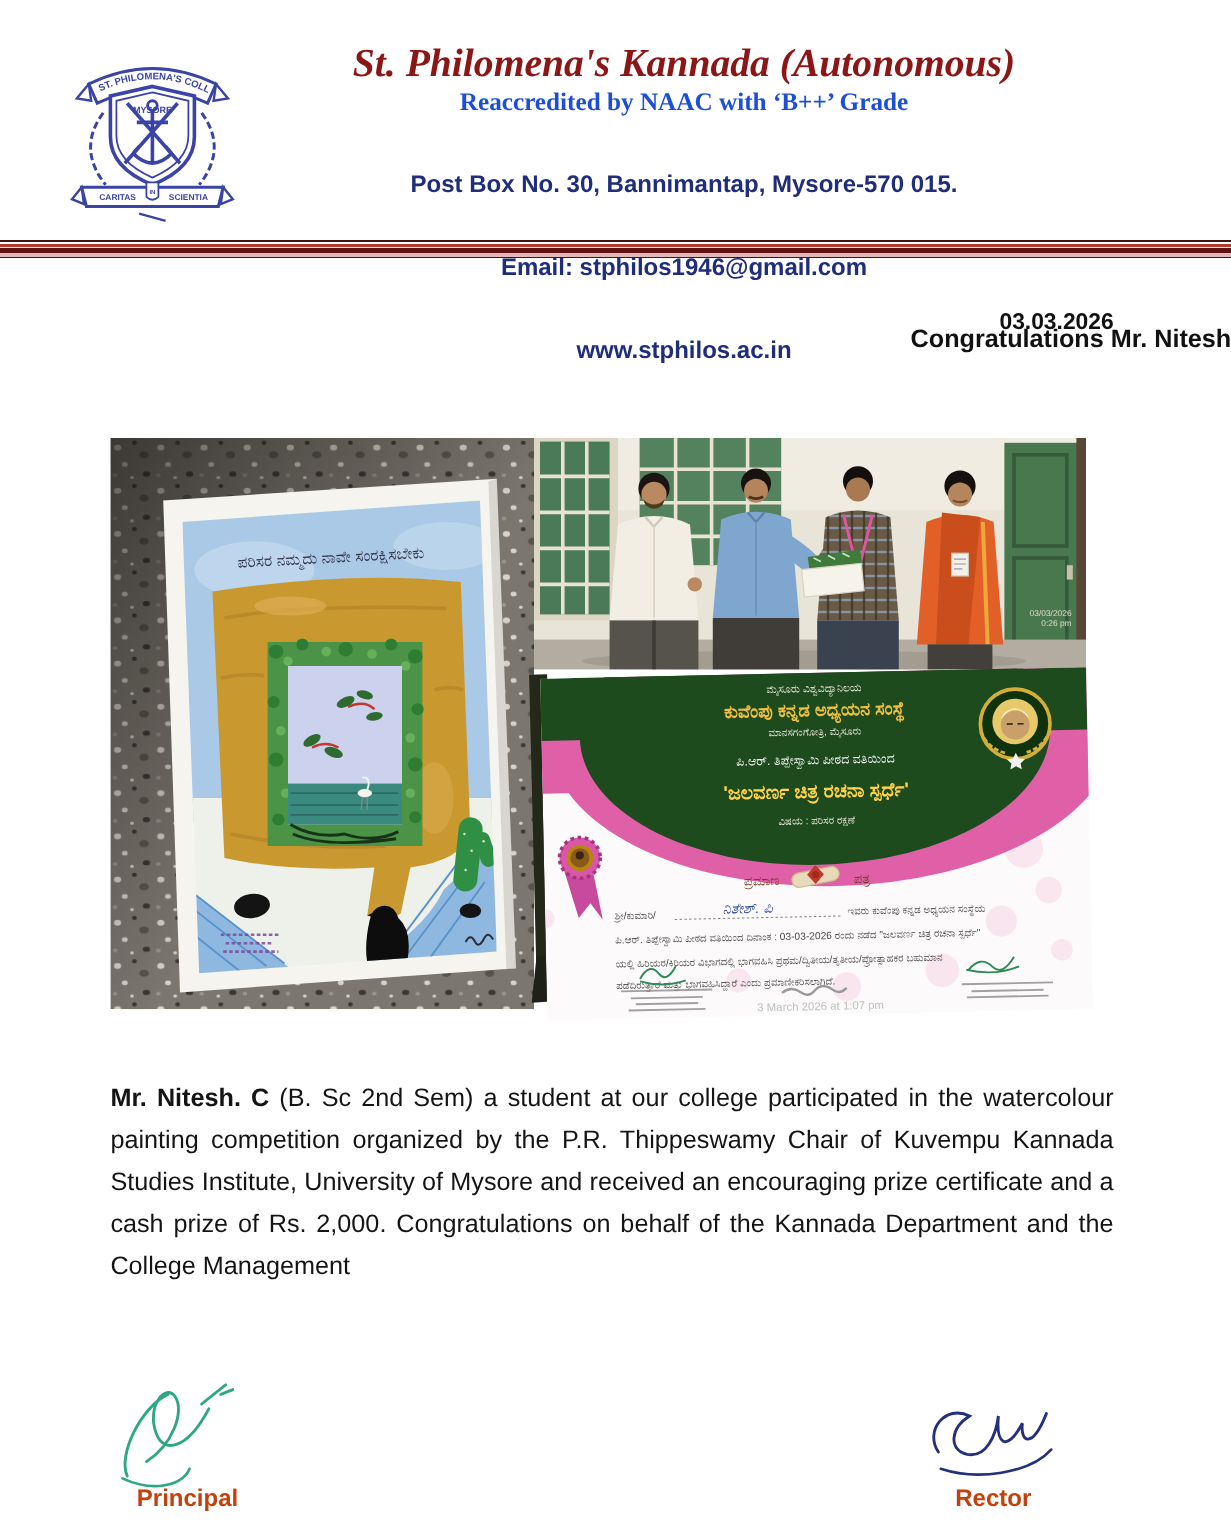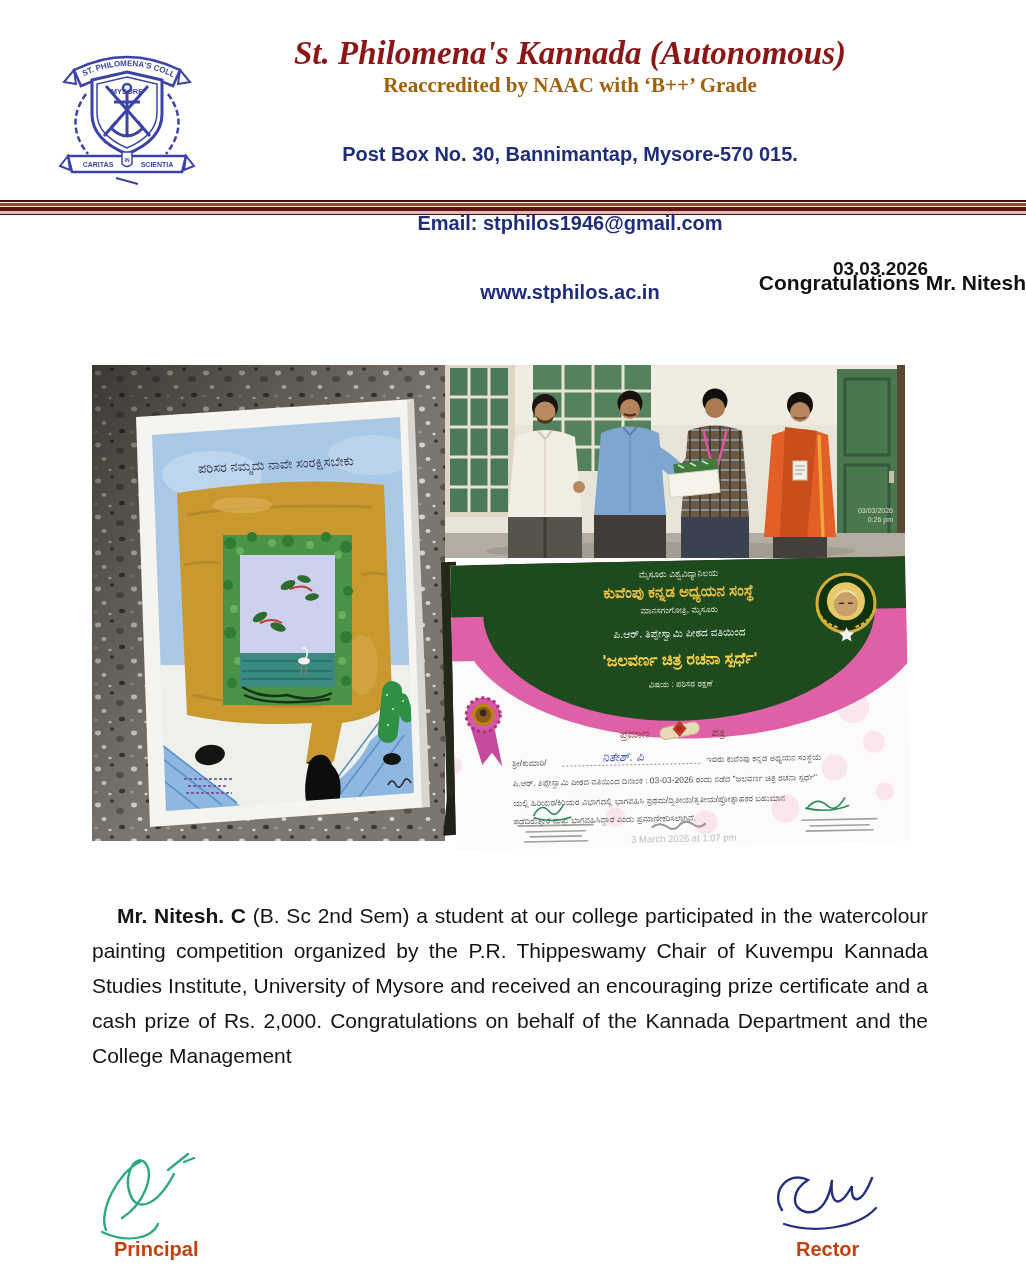--- a/index.html
+++ b/index.html
@@ -3,38 +3,38 @@
 <meta charset="utf-8">
 <style>
   html,body{margin:0;padding:0;background:#ffffff;}
   .page{position:relative;width:1026px;height:1280px;background:#ffffff;overflow:hidden;
         font-family:"Liberation Sans",sans-serif;color:#111;}
   
   .header-text{position:absolute;left:185px;top:34px;width:770px;text-align:center;}
   .h-title{font-family:"Liberation Serif",serif;font-style:italic;font-weight:bold;
            font-size:33px;color:#8c1616;line-height:38px;}
   .h-sub{font-family:"Liberation Serif",serif;font-weight:bold;font-size:25px;color:#8c1616;line-height:30px;}
-  .h-accr{font-family:"Liberation Serif",serif;font-weight:bold;font-size:21px;color:#a16207;line-height:26px;}
+  .h-accr{font-family:"Liberation Serif",serif;font-weight:bold;font-size:21px;color:#1d4ed8;line-height:26px;}
   .h-line{font-weight:bold;font-size:20px;color:#1f2d7b;line-height:25px;margin-top:44px;}
   .divider{position:absolute;left:0;top:199px;width:1026px;height:16px;
     background:linear-gradient(#ffffff 0 1px,#4a0f0f 1px 3px,#ffffff 3px 4px,#b23a2e 4px 7px,
                #f5e0e0 7px 8px,#5e1212 8px 12px,#e4b8b8 12px 15px,#4a0f0f 15px 16px);}
   .date{position:absolute;right:98px;top:258px;font-weight:bold;font-size:19px;}
   .heading{position:absolute;left:0;top:271px;width:1026px;text-align:right;font-weight:bold;font-size:21px;}
   
   .figure{position:absolute;left:92px;top:365px;width:813px;height:476px;}
   .painting{position:absolute;left:0;top:0;}
   .groupphoto{position:absolute;left:353px;top:0;}
   .cert-edge{position:absolute;left:352px;top:197px;width:15px;height:252px;background:#232819;transform:rotate(-1.4deg);}
   .cert-corner{position:absolute;left:353px;top:430px;width:72px;height:38px;background:#1d2118;transform:rotate(-4deg) skewX(-10deg);}
   .certwrap{position:absolute;left:358px;top:191px;transform:rotate(-1.2deg);transform-origin:right top;}
   
   .para{position:absolute;left:92px;top:898px;width:836px;font-size:21px;line-height:35px;
         text-align:justify;color:#141414;}
-  .para b{font-weight:bold;margin-left:25px;}
+  .para b{font-weight:bold;}
   
   .sig{position:absolute;}
   .sig-label{position:absolute;font-weight:bold;font-size:20px;color:#c2410c;}
   svg text{font-family:"Liberation Sans",sans-serif;}
 </style>
 </head>
 <body>
 
 <div class="page">
 

